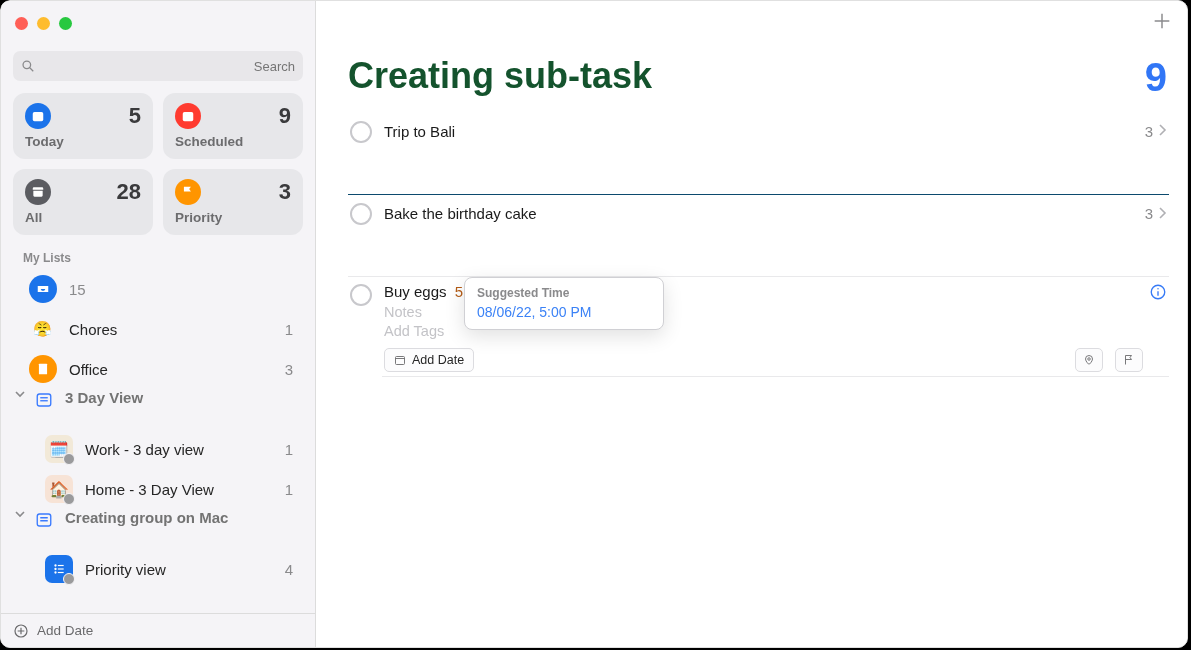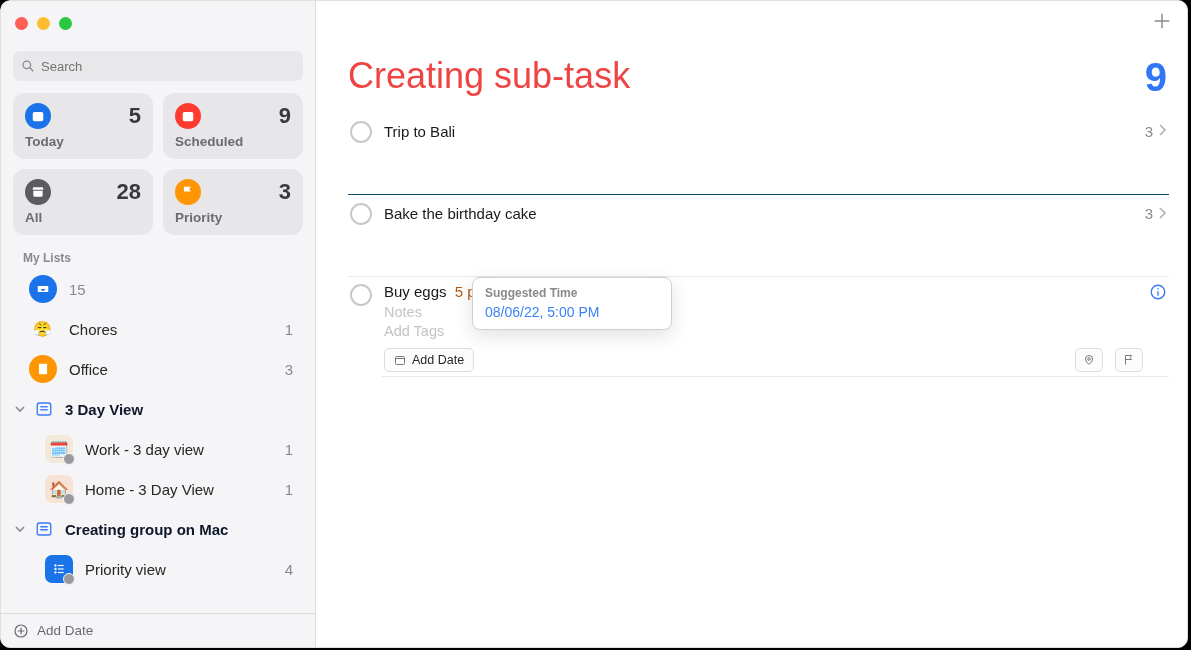--- a/index.html
+++ b/index.html
@@ -7,58 +7,58 @@
   .app { width: 1188px; height: 648px; display: flex; background: #fff; border-radius: 10px; overflow: hidden; border: 1px solid #e0e0e0; }
 
   
   .sidebar { width: 315px; height: 100%; background: #f5f4f7; border-right: 1px solid #dcdcdc; display: flex; flex-direction: column; }
   .titlebar { height: 44px; display: flex; align-items: center; padding: 0 14px; gap: 9px; }
   .traffic { width: 13px; height: 13px; border-radius: 50%; }
   .red { background: #ff5f57; } .yellow { background: #febc2e; } .green { background: #28c840; }
 
   .search { margin: 6px 12px 12px 12px; height: 30px; background: rgba(0,0,0,0.05); border-radius: 7px; display: flex; align-items: center; padding: 0 8px; gap: 6px; color: #8a8a8c; }
   .search svg { width: 14px; height: 14px; flex: none; }
-  .search input { border: none; background: transparent; outline: none; font-size: 13px; width: 100%; color: #333; }
+  .search input { border: none; background: transparent; outline: none; font-size: 13px; width: 100%; color: #333; text-align: right; }
 
   .cards { display: grid; grid-template-columns: 1fr 1fr; gap: 10px; padding: 0 12px 10px 12px; }
   .card { background: #e7e7ea; border-radius: 12px; padding: 10px 12px; height: 66px; display: flex; flex-direction: column; justify-content: space-between; cursor: pointer; }
   .card-top { display: flex; justify-content: space-between; align-items: center; }
   .card-icon { width: 26px; height: 26px; border-radius: 50%; display: flex; align-items: center; justify-content: center; }
   .card-icon svg { width: 14px; height: 14px; fill: #fff; }
   .card-count { font-size: 22px; font-weight: 700; color: #3a3a3c; }
   .card-label { font-size: 13.5px; font-weight: 600; color: #6c6c6e; }
 
   .section-title { padding: 6px 22px 4px 22px; font-size: 12px; font-weight: 600; color: #8a8a8c; }
 
   .list { display: flex; flex-direction: column; }
   .list-row { display: flex; align-items: center; height: 40px; padding: 0 22px 0 28px; font-size: 15px; color: #262626; cursor: pointer; }
   .list-row .row-icon { width: 28px; height: 28px; border-radius: 50%; display: flex; align-items: center; justify-content: center; margin-right: 12px; flex: none; font-size: 15px; }
   .list-row .row-label { flex: 1; }
   .list-row .row-count { color: #8a8a8c; font-size: 15px; }
 
-  .group-row { display: flex; align-items: center; height: 40px; padding: 0 22px 0 12px; font-size: 15px; font-weight: 600; color: #0f172a; cursor: pointer; }
+  .group-row { display: flex; height: 40px; padding: 0 22px 0 12px; font-size: 15px; font-weight: 600; color: #737373; cursor: pointer; }
   .disclosure { width: 14px; display: flex; justify-content: center; margin-right: 6px; color: #7a7a7c; }
   .folder-icon { width: 22px; height: 22px; border-radius: 6px; display: flex; align-items: center; justify-content: center; margin-right: 10px; }
   .folder-icon svg { width: 18px; height: 18px; stroke: #3a7afe; stroke-width: 1.8; fill: none; }
   .group-row .row-label { flex: 1; }
 
   .child-row { padding-left: 44px !important; }
   .child-icon { width: 28px; height: 28px; border-radius: 7px; display: flex; align-items: center; justify-content: center; margin-right: 12px; flex: none; font-size: 16px; position: relative; }
   .badge-gear { position: absolute; right: -2px; bottom: -2px; width: 12px; height: 12px; background:#9a9a9c; border-radius:50%; border:1.5px solid #f5f4f7; display:flex; align-items:center; justify-content:center; }
 
   .footer { margin-top: auto; border-top: 1px solid #dcdcdc; height: 34px; display: flex; align-items: center; padding: 0 12px; gap: 8px; color: #6a6a6c; font-size: 13.5px; cursor: pointer; }
   .footer svg { width: 16px; height: 16px; stroke: #6a6a6c; }
 
   
   .main { flex: 1; display: flex; flex-direction: column; background: #fff; position: relative; }
   .main-top { height: 44px; display: flex; align-items: center; justify-content: flex-end; padding: 0 14px; }
   .plus-btn svg { width: 22px; height: 22px; stroke: #8a8a8c; stroke-width: 1.6; }
 
   .header { display: flex; justify-content: space-between; align-items: flex-start; padding: 10px 20px 12px 32px; }
-  .header h1 { font-size: 36px; font-weight: 400; color: #ef4444; }
+  .header h1 { font-size: 36px; font-weight: 700; color: #14532d; }
   .header .big-count { font-size: 40px; font-weight: 700; color: #3176f6; }
 
   .tasks { display: flex; flex-direction: column; padding: 0 18px 0 32px; gap: 44px; }
   .task { display: flex; align-items: center; min-height: 38px; padding: 4px 2px; }
   .task + .task { border-top: 1px solid #0c4a6e; }
   .task.edit { border-top: 1px solid #e9e9eb; align-items: flex-start; padding-top: 6px; }
   .task .bullet { width: 22px; height: 22px; border: 2px solid #c8c8cc; border-radius: 50%; margin-right: 12px; flex: none; margin-top: 1px; }
   .task .title { flex: 1; font-size: 15px; color: #1a1a1a; }
   .task .sub-count { font-size: 15px; color: #8a8a8c; margin-right: 2px; }
   .task .chev { color: #b0b0b4; margin-left: 4px; }
@@ -71,21 +71,21 @@
   .edit-line .cursor { border-left: 1.2px solid #3a7afe; margin-left: 2px; height: 16px; display: inline-block; vertical-align: middle; }
   .notes { color: #c3c3c7; font-size: 14.5px; }
   .tags { color: #c3c3c7; font-size: 14.5px; }
   .edit-row { display: flex; align-items: center; gap: 12px; margin-top: 6px; }
   .chip { height: 24px; border: 1px solid #dcdce0; border-radius: 5px; display: flex; align-items: center; padding: 0 9px; gap: 6px; font-size: 12.5px; color: #262626; background:#fcfcfd; }
   .chip svg { width: 12px; height: 12px; }
   .chip.square { width: 28px; padding: 0; justify-content: center; }
   .info-icon { color: #367af6; margin-left: 6px; display: flex; align-items:center; }
   .info-icon svg { width: 18px; height: 18px; }
 
-  .popup { position: absolute; left: 88px; top: -6px; transform: translateY(0); background: #ffffff; border: 1px solid #d0d0d4; border-radius: 8px; box-shadow: 0 6px 20px rgba(0,0,0,.12); padding: 8px 12px 9px 12px; min-width: 200px; z-index: 5; }
+  .popup { position: absolute; left: 80px; top: -6px; transform: translateY(0); background: #ffffff; border: 1px solid #d0d0d4; border-radius: 8px; box-shadow: 0 6px 20px rgba(0,0,0,.12); padding: 8px 12px 9px 12px; min-width: 200px; z-index: 5; }
   .popup .pt-title { font-size: 12px; font-weight: 600; color: #8a8a8c; margin-bottom: 4px; }
   .popup .pt-val { font-size: 14px; color: #3b82f6; }
 
   .bottom-line { border-top: 1px solid #e9e9eb; margin: 0 18px 0 66px; }
 </style>
 </head>
 <body>
 
 <div class="app">
 

